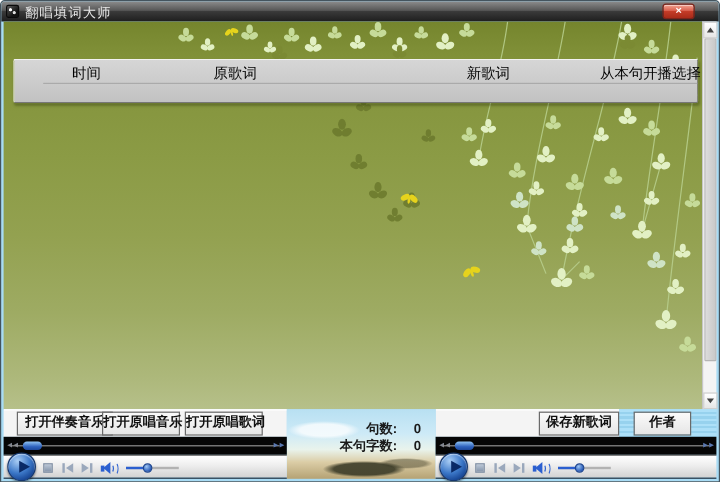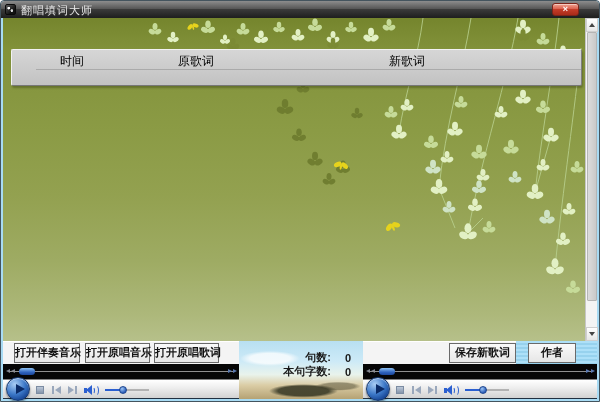--- a/index.html
+++ b/index.html
@@ -57,21 +57,21 @@
 
   
   .strip { position: absolute; top: 340px; height: 23px; background: #f4f4f4; box-shadow: inset 0 1px 0 #ffffff; }
   .strip-left { left: 2px; width: 236px; }
   .strip-right { left: 362px; width: 153px; }
   .author-zone { position: absolute; left: 515px; top: 340px; width: 81px; height: 23px;
                  background: repeating-linear-gradient(180deg, #ade0f8 0 2px, #97d2ee 2px 4px); }
   .btn { position: absolute; top: 342px; height: 20px; background: linear-gradient(#fafafa, #e6e6e6);
          border: 1px solid #6a6a6a; font-size: 11px; font-weight: bold; color: #111;
          text-align: center; line-height: 17px; cursor: pointer; white-space: nowrap; }
-  .btn-b1 { left: 13px;  width: 66px; }
+  .btn-b1 { left: 13px;  width: 80px; }
   .btn-b2 { left: 84px;  width: 65px; }
   .btn-b3 { left: 153px; width: 65px; }
   .btn-b4 { left: 372px; width: 71px; }
   .btn-b5 { left: 448px; width: 67px; }
   .btn-b6 { left: 527px; width: 48px; }
 
   
   .stats-panel { position: absolute; left: 238px; top: 340px; width: 124px; height: 58px; overflow: hidden;
                  background-image:
                    radial-gradient(ellipse 46px 9px at 52% 86%, rgba(60,60,40,.9) 0 55%, rgba(60,60,40,0) 75%),
@@ -245,20 +245,21 @@
         <use href="#bf" transform="translate(338,148) scale(1.25) rotate(10)"></use>
         <use href="#bf" transform="translate(390,209) scale(1.3) rotate(-20)"></use>
       </g>
     </svg>
 
     <div class="list-header">
       <div class="header-row">
         <span class="col-h c0">时间</span>
         <span class="col-h c1">原歌词</span>
         <span class="col-h c2">新歌词</span>
+        <span class="col-h c3">从本句开播选择</span>
         <span class="col-sep"></span>
       </div>
     </div>
   </div>
 
   <div class="scrollbar">
     <div class="sb-btn sb-up">
       <span class="tri-up"></span>
     </div>
     <div class="sb-thumb"></div>

